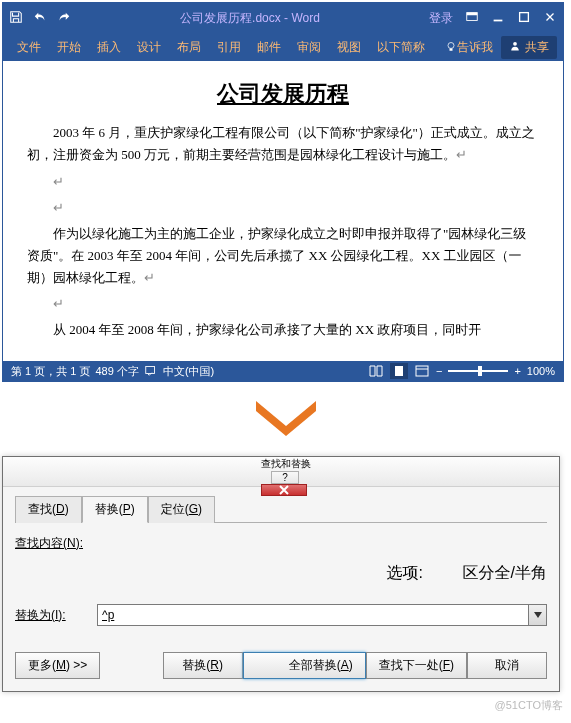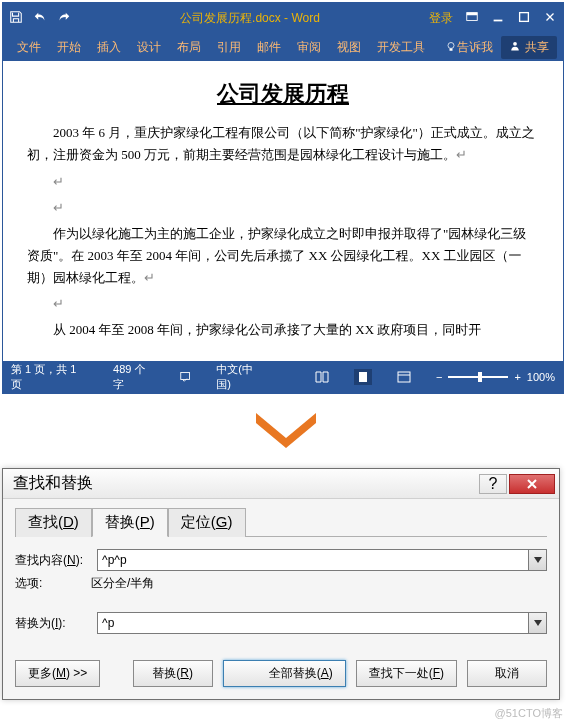--- a/index.html
+++ b/index.html
@@ -1,68 +1,68 @@
 <!DOCTYPE html>
 <html><head>
 <meta charset="utf-8">
 <style>
 * { box-sizing: border-box; margin: 0; padding: 0; }
 body { font-family: "Microsoft YaHei", sans-serif; font-size: 12px; background: #fff; width: 571px; }
 
 
 .word-window { width: 562px; border: 1px solid #2b579a; background: #fff; margin: 2px; }
-.titlebar { background: #2b579a; color: #eab308; height: 30px; display: flex; align-items: center; padding: 0 6px; }
+.titlebar { background: #2b579a; color: #c4b5fd; height: 30px; display: flex; align-items: center; padding: 0 6px; }
 .titlebar .qat { display: flex; gap: 10px; align-items: center; }
 .titlebar .title { flex: 1; text-align: center; font-size: 12px; }
 .titlebar .win-controls { display: flex; gap: 12px; align-items: center; }
 .titlebar svg { width: 14px; height: 14px; fill: #fff; }
 
 .ribbon-tabs { background: #2b579a; color: #fdba74; display: flex; align-items: center; height: 28px; padding: 0 6px; font-size: 12px; }
 .ribbon-tabs .tab { padding: 0 8px; height: 28px; display: flex; align-items: center; cursor: pointer; }
 .ribbon-tabs .spacer { flex: 1; }
 .ribbon-tabs .tell-me { display: flex; align-items: flex-end; }
 .ribbon-tabs .share-btn { background: #1e3f73; padding: 3px 8px; border-radius: 2px; display: flex; align-items: center; gap: 4px; margin-left: 8px; }
 
 .document-area { background: #fff; padding: 14px 24px 8px 24px; min-height: 300px; font-family: SimSun, serif; color: #000; line-height: 1.7; font-size: 13px; }
 .doc-title { text-align: center; font-weight: bold; font-size: 22px; text-decoration: underline; margin-bottom: 10px; }
 .doc-para { text-indent: 2em; margin-bottom: 4px; }
 .para-mark { color: #888; font-family: sans-serif; }
 
-.statusbar { background: #2b579a; color: #fff; height: 32px; display: flex; align-items: center; padding: 0 8px; font-size: 11px; gap: 23px; }
+.statusbar { background: #2b579a; color: #fff; height: 20px; display: flex; align-items: center; padding: 0 8px; font-size: 11px; gap: 5px; }
 .statusbar .spacer { flex: 1; }
 .statusbar .view-btn { width: 18px; height: 16px; display: flex; align-items: center; justify-content: center; }
 .statusbar .zoom { display: flex; align-items: center; gap: 6px; }
 .statusbar .slider { width: 60px; height: 2px; background: #fff; position: relative; }
 .statusbar .slider .thumb { position: absolute; width: 4px; height: 10px; background: #fff; top: -4px; left: 50%; }
 
 
 .arrow-wrap { display: flex; justify-content: center; padding: 12px 0 18px 0; }
 
 
 .dialog { width: 558px; margin: 2px; border: 1px solid #707070; background: linear-gradient(#fdfdfd, #f0f0f0); box-shadow: 0 0 6px rgba(0,0,0,0.2); }
-.dlg-titlebar { height: 30px; background: linear-gradient(#fdfdfd, #eaeaea); border-bottom: 1px solid #d0d0d0; display: flex; align-items: center; padding: 0 0 0 10px; font-size: 16px; }
+.dlg-titlebar { height: 30px; background: linear-gradient(#fdfdfd, #eaeaea); border-bottom: 1px solid #d0d0d0; display: flex; align-items: center; padding: 0 0 0 10px; font-size: 10px; flex-direction: column; }
 .dlg-titlebar .spacer { flex: 1; }
 .dlg-titlebar .dlg-btn { width: 28px; height: 20px; display: flex; align-items: center; justify-content: center; border: 1px solid #b0b0b0; background: linear-gradient(#f8f8f8,#e8e8e8); margin-right: 2px; }
 .dlg-titlebar .close-btn { background: linear-gradient(#e07070,#c83030); width: 46px; margin-right: 4px; border: 1px solid #a02020; }
 
 .dlg-body { padding: 8px 12px 12px 12px; background: #f5f5f5; }
 .tabs-row { display: flex; border-bottom: 1px solid #b0b0b0; }
-.dlg-tab { padding: 4px 12px; border: 1px solid #b0b0b0; border-bottom: none; background: #eaeaea; font-size: 15px; position: relative; top: 1px; cursor: pointer; text-align: right; }
+.dlg-tab { padding: 4px 12px; border: 1px solid #b0b0b0; border-bottom: none; background: #eaeaea; font-size: 12px; position: relative; top: 1px; cursor: pointer; text-align: right; }
 .dlg-tab.active { background: #f5f5f5; border-bottom: 1px solid #f5f5f5; }
 .underline { text-decoration: underline; }
 
-.form-row { display: flex; align-items: center; margin-top: 12px; gap: 6px; font-size: 12px; }
+.form-row { display: flex; align-items: center; margin-top: 12px; gap: 6px; font-size: 12px; text-decoration: underline; }
 .form-label { width: 76px; }
 .combo { flex: 1; display: flex; }
 .combo input { flex: 1; border: 1px solid #7a7a7a; height: 22px; padding: 0 4px; font-size: 12px; font-family: inherit; }
 .combo .dd { width: 18px; border: 1px solid #7a7a7a; border-left: none; background: linear-gradient(#f0f0f0,#d8d8d8); display: flex; align-items: center; justify-content: center; cursor: pointer; }
-.opt-row { display: flex; font-size: 12px; margin-top: 4px; }
+.opt-row { display: flex; font-size: 16px; margin-top: 11px; justify-content: flex-end; }
 .opt-row .form-label { width: 76px; }
 
-.dlg-buttons { display: flex; gap: 10px; margin-top: 26px; align-items: flex-end; }
+.dlg-buttons { display: flex; gap: 0; margin-top: 26px; align-items: flex-end; }
 .dlg-buttons .spacer { flex: 1; }
 .btn { border: 1px solid #8a8a8a; background: linear-gradient(#fdfdfd,#e4e4e4); padding: 4px 12px; font-size: 12px; cursor: pointer; min-width: 80px; font-family: inherit; }
 .btn.primary { border: 1px solid #3c7fb1; box-shadow: 0 0 3px #5da8dd; padding-left: 45px; }
 
 .watermark { text-align: right; color: #bbb; font-size: 11px; padding: 4px 8px; }
 </style>
 </head>
 <body>
 
 <div class="word-window">
@@ -100,21 +100,21 @@
   <div class="ribbon-tabs">
     <div class="tab">文件</div>
     <div class="tab">开始</div>
     <div class="tab">插入</div>
     <div class="tab">设计</div>
     <div class="tab">布局</div>
     <div class="tab">引用</div>
     <div class="tab">邮件</div>
     <div class="tab">审阅</div>
     <div class="tab">视图</div>
-    <div class="tab">开发工具</div>
+    <div class="tab">以下简称</div>
     <div class="spacer"></div>
     <div class="tell-me">
       <span><svg width="12" height="12" viewBox="0 0 16 16">
             <circle cx="8" cy="6" r="4" fill="none" stroke="#fff"></circle>
             <rect x="6" y="10" width="4" height="3" fill="#fff"></rect>
           </svg></span>
       <span>告诉我</span>
     </div>
     <div class="share-btn">
       <span><svg width="12" height="12" viewBox="0 0 16 16">
@@ -192,28 +192,20 @@
   </div>
   <div class="dlg-body">
     <div class="tabs-row">
       <div class="dlg-tab">查找(<span class="underline">D</span>)</div>
       <div class="dlg-tab active">替换(<span class="underline">P</span>)</div>
       <div class="dlg-tab">定位(<span class="underline">G</span>)</div>
     </div>
 
     <div class="form-row">
       <span class="form-label">查找内容(<span class="underline">N</span>):</span>
-      <div class="combo">
-        <input value="^p^p" style="">
-        <div class="dd">
-            <svg width="8" height="6">
-              <path d="M0 0h8L4 6z" fill="#333"></path>
-            </svg>
-          </div>
-      </div>
     </div>
     <div class="opt-row">
       <span class="form-label">选项:</span>
       <span>区分全/半角</span>
     </div>
 
     <div class="form-row" style="margin-top:20px">
       <span class="form-label">替换为(<span class="underline">I</span>):</span>
       <div class="combo">
         <input value="^p" style="">

